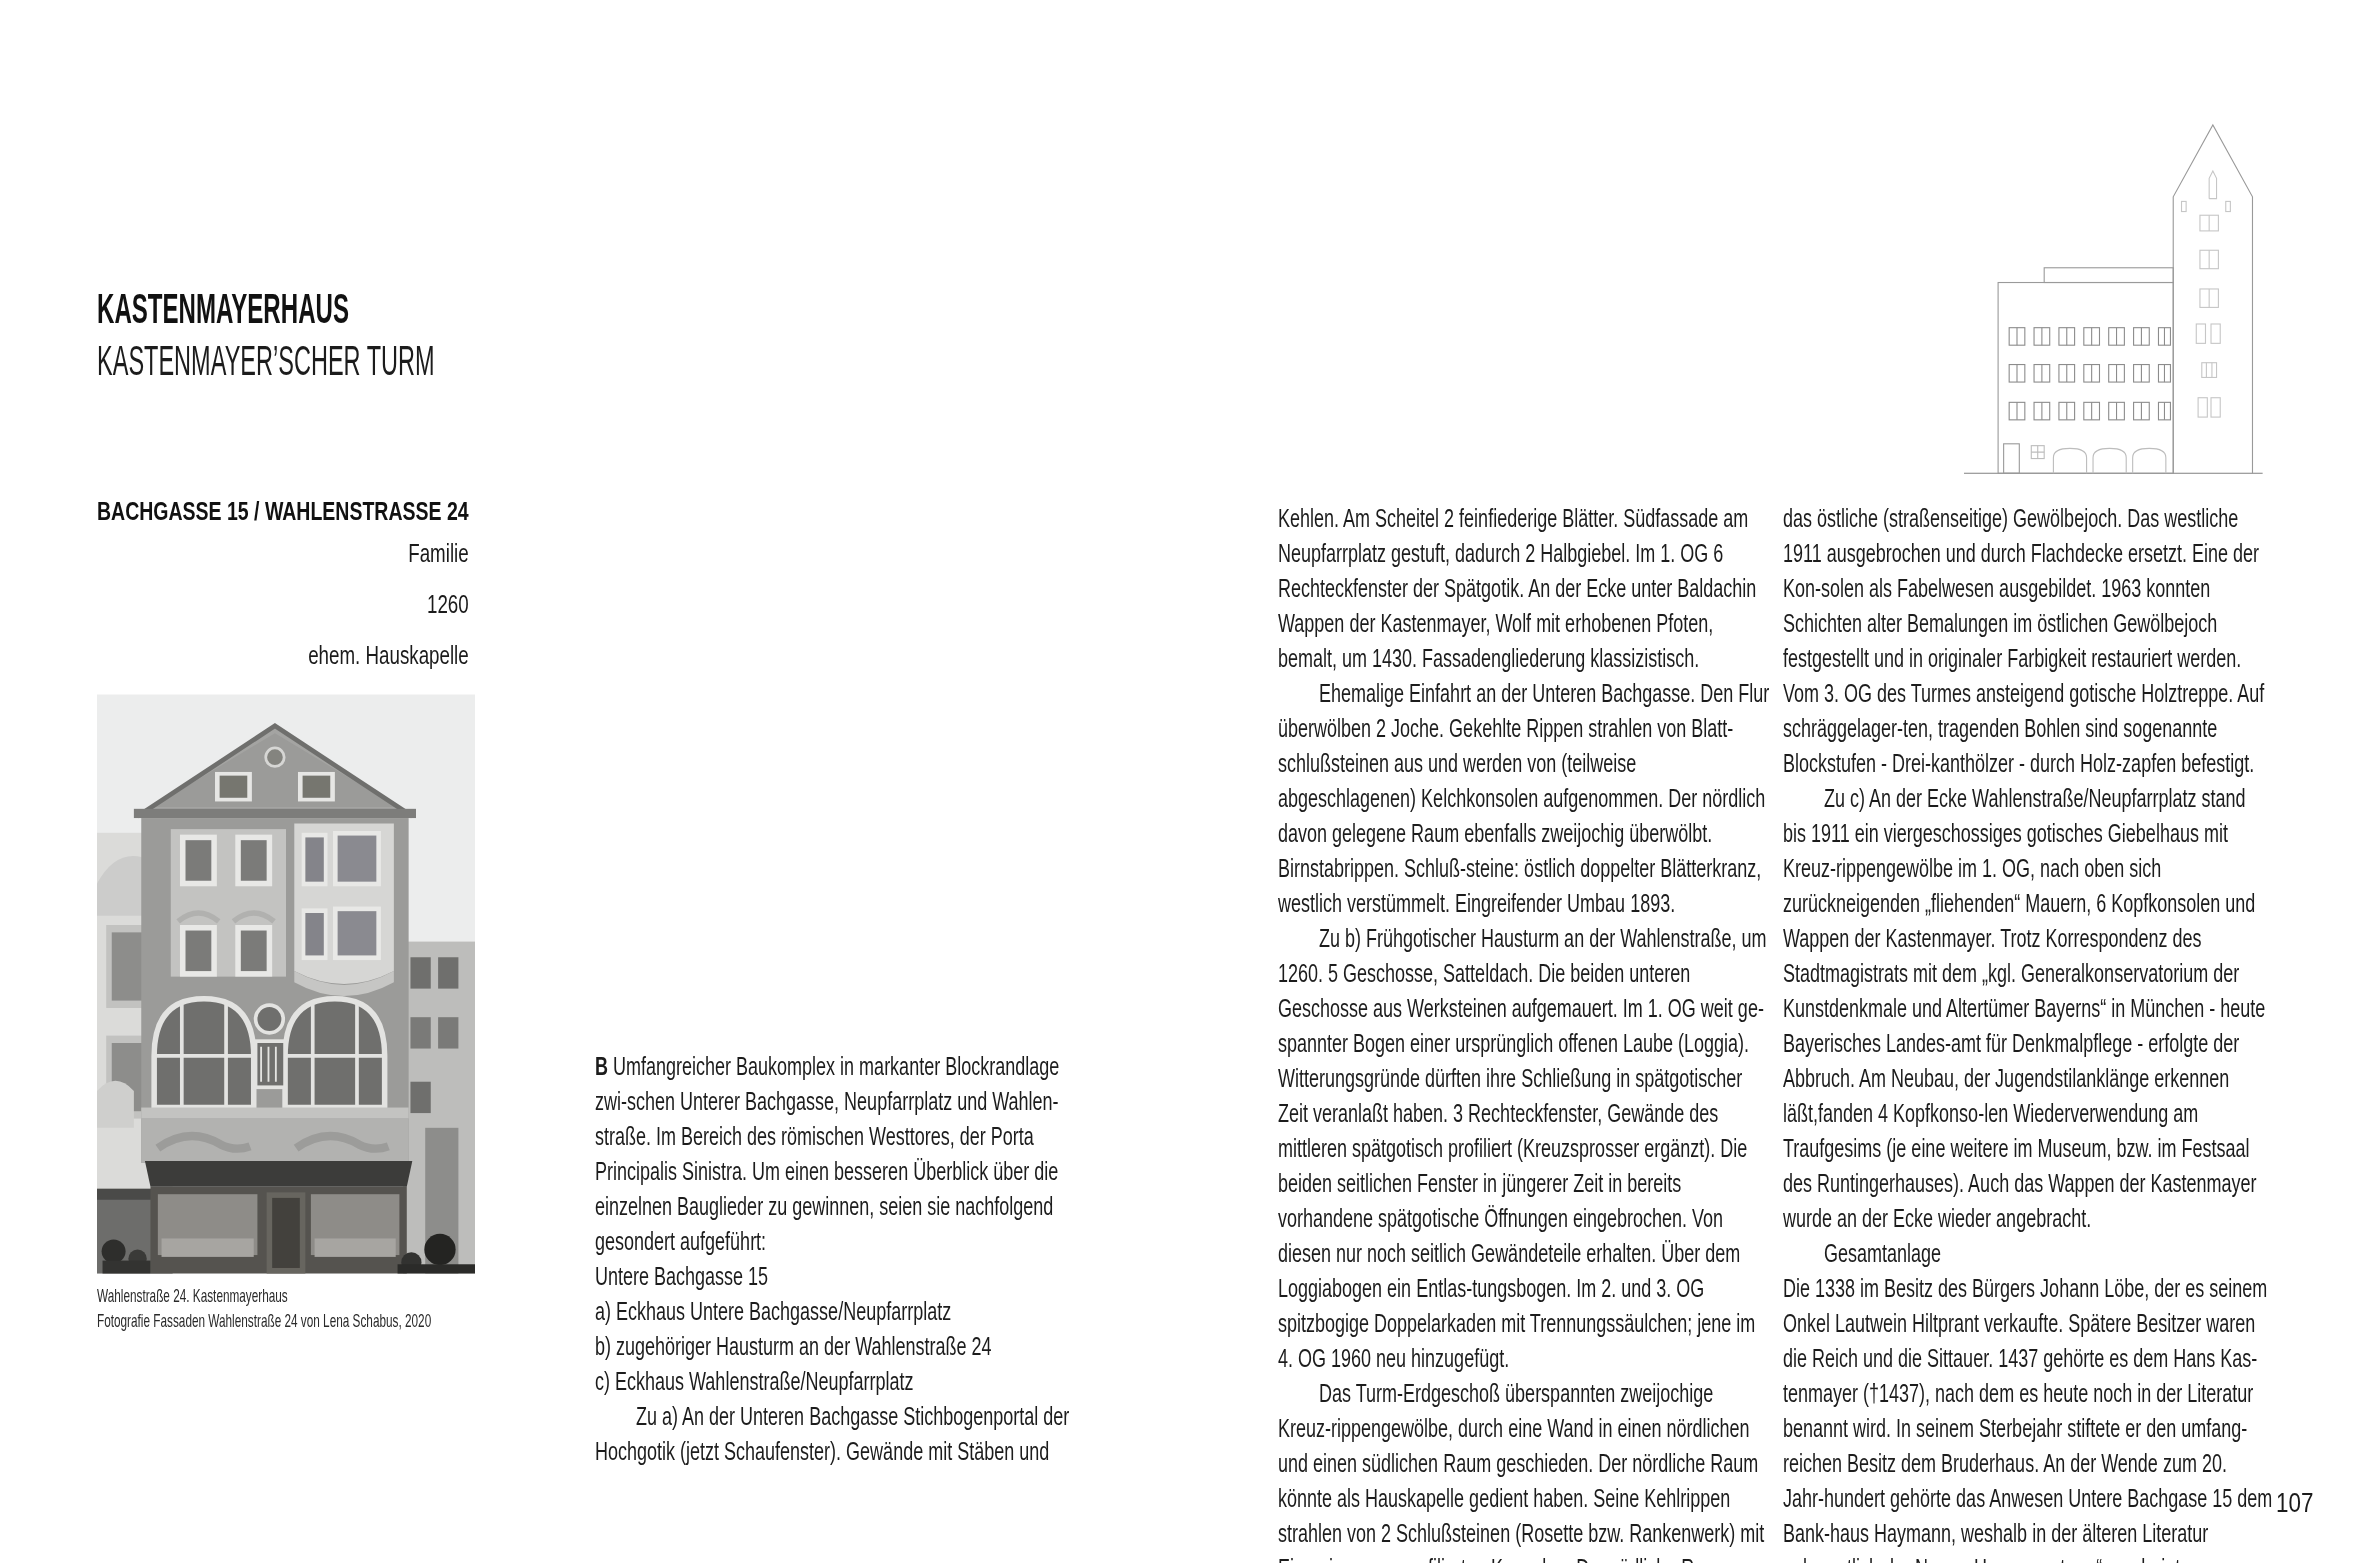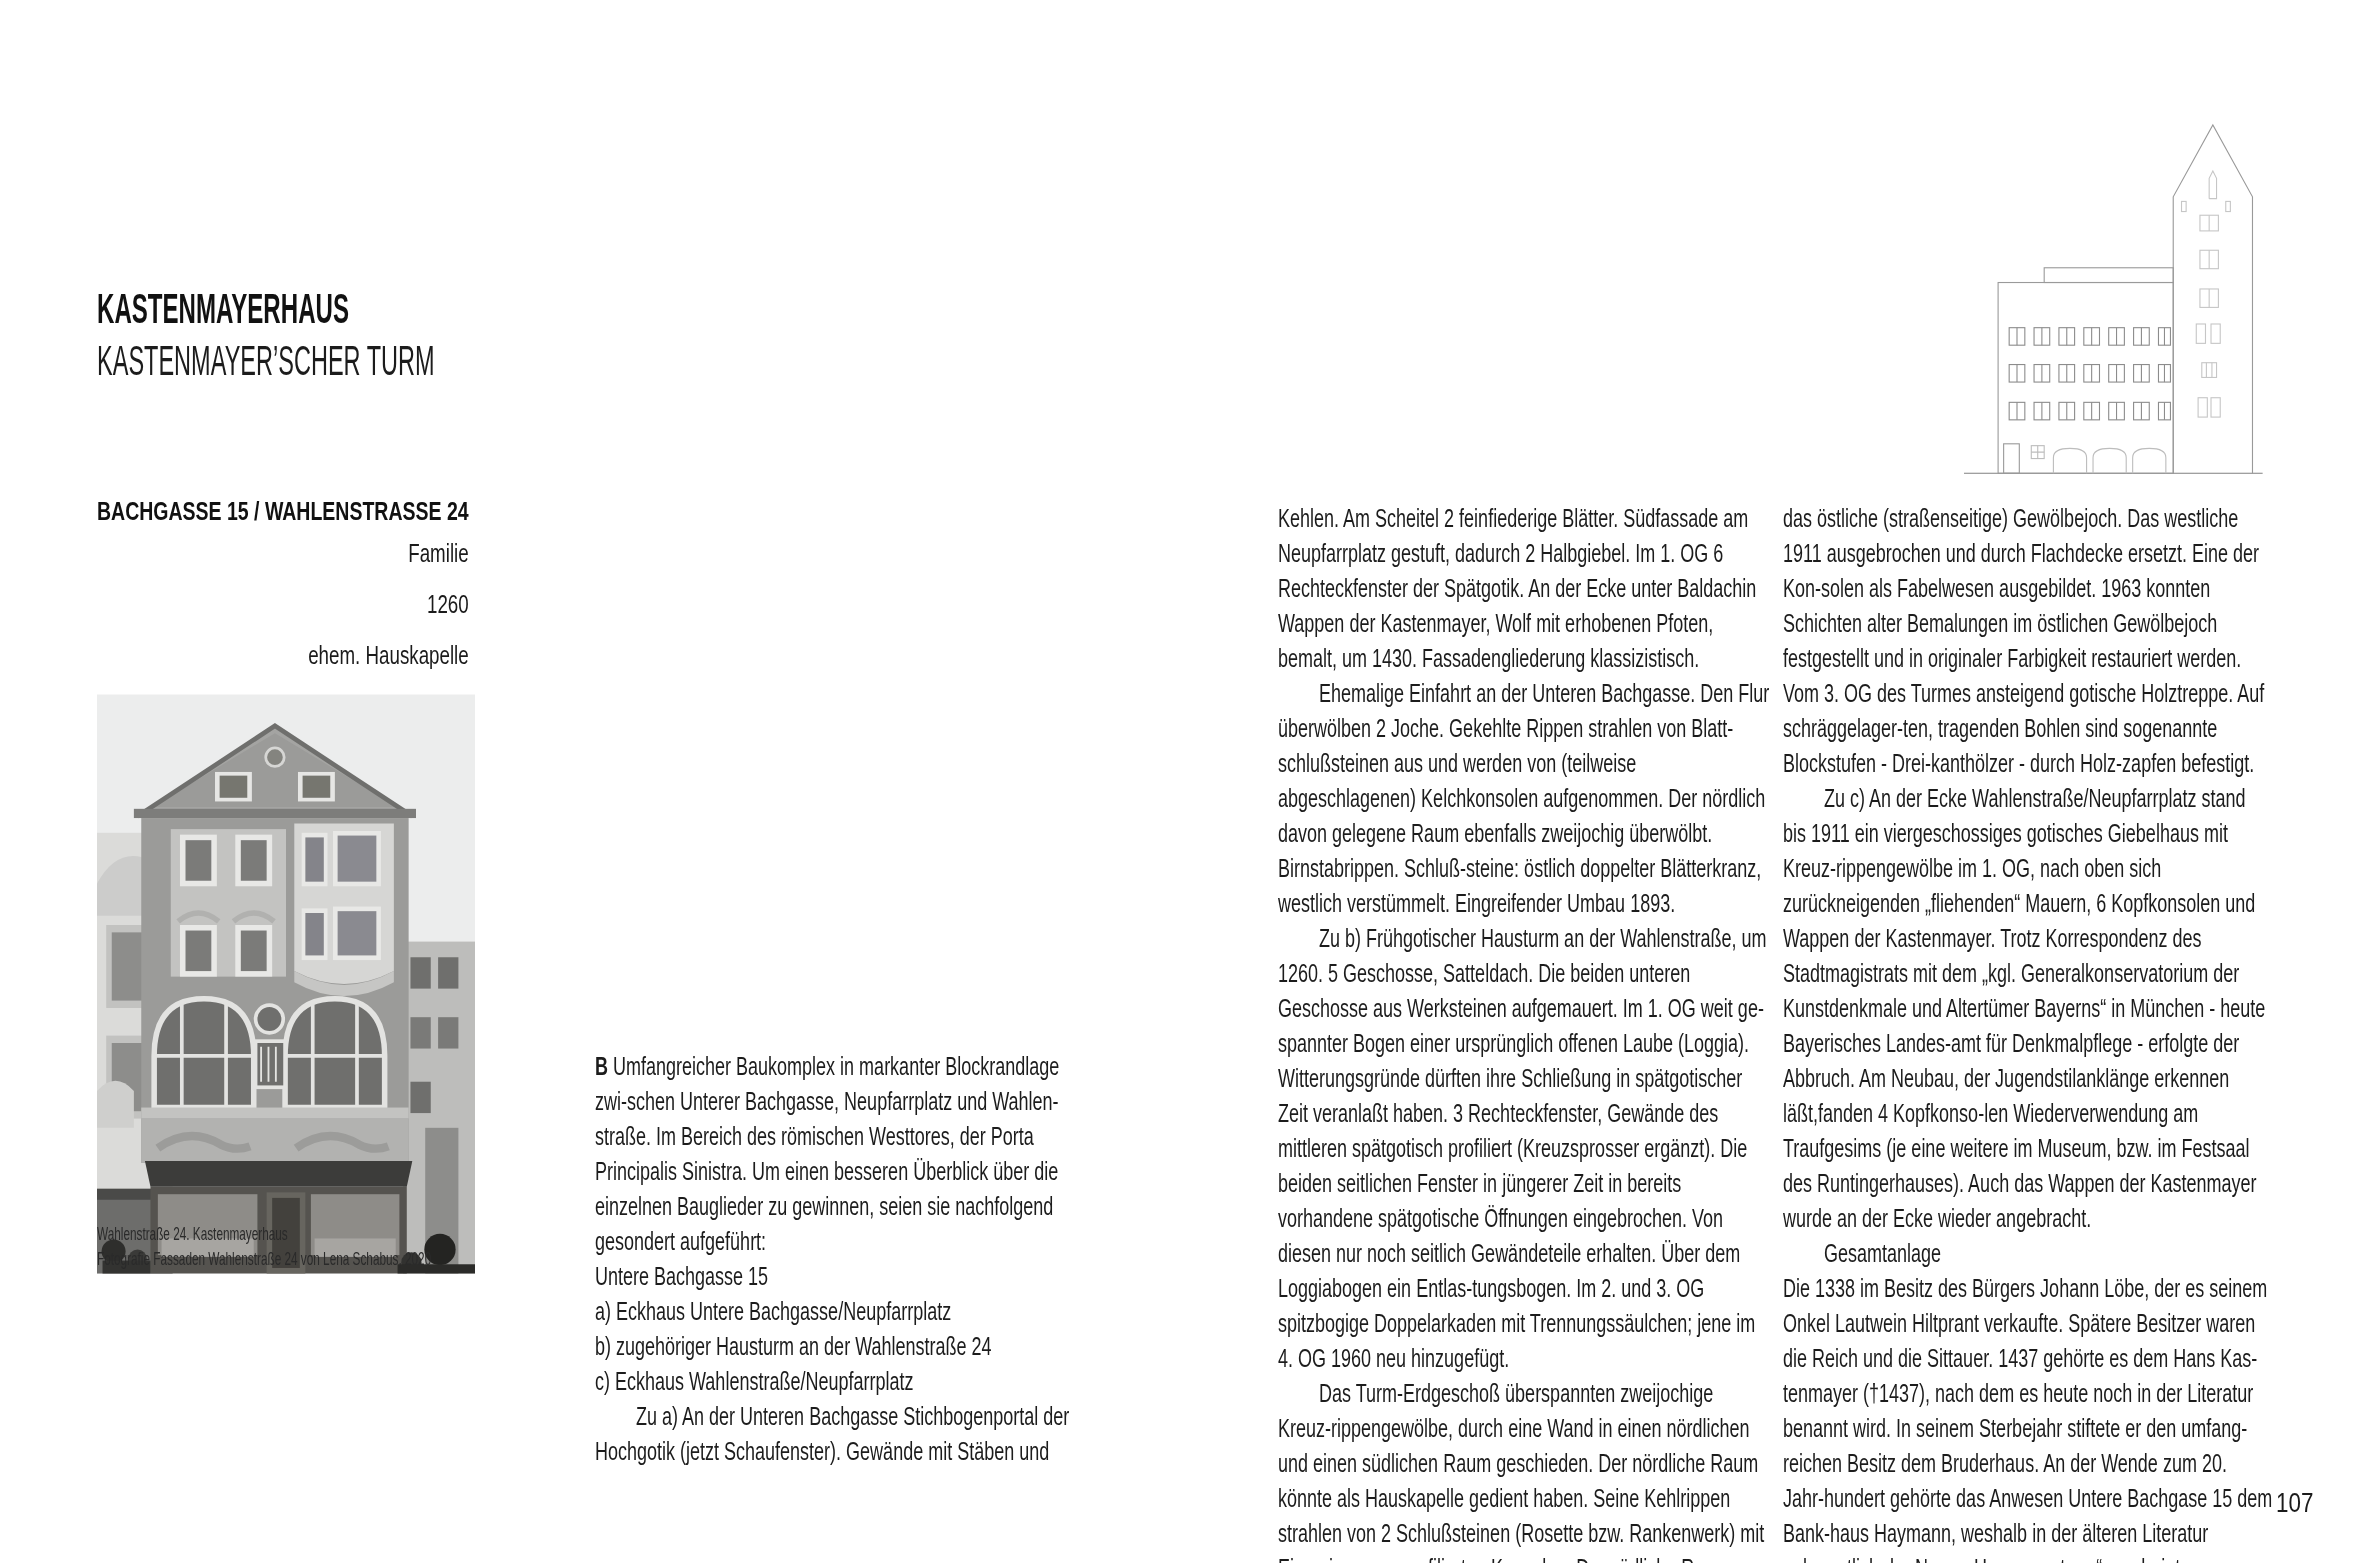--- a/index.html
+++ b/index.html
@@ -18,21 +18,21 @@
   
   .info-block{position:absolute;left:97px;top:495px;text-align:right;}
   .info-header{font-size:26px;font-weight:700;line-height:33px;display:inline-block;
                transform:scaleX(0.75);transform-origin:left top;white-space:nowrap;color:#111;}
   .info-line{font-size:25px;font-weight:400;line-height:51px;display:block;
              transform:scaleX(0.75);transform-origin:left top;white-space:nowrap;margin:0;}
 
   
   .photo-wrap{position:absolute;left:97px;top:694px;width:378px;height:580px;}
   .photo-wrap svg{display:block;}
-  .caption{position:absolute;left:97px;top:1221px;width:831px;}
+  .caption{position:absolute;left:97px;top:1283px;width:831px;}
   .caption p{margin:0;font-size:19px;line-height:25px;transform:scaleX(0.62);
              transform-origin:left top;white-space:nowrap;color:#2a2a2a;}
 
   
   .col{position:absolute;font-size:25px;line-height:35px;letter-spacing:0;
        transform:scaleX(0.72);transform-origin:left top;color:#1c1c1c;}
   .col p{margin:0;}
   .col p.indent{text-indent:57px;}
   .col2{left:595px;top:1049px;width:661px;}
   .col3{left:1278px;top:501px;width:683px;}

